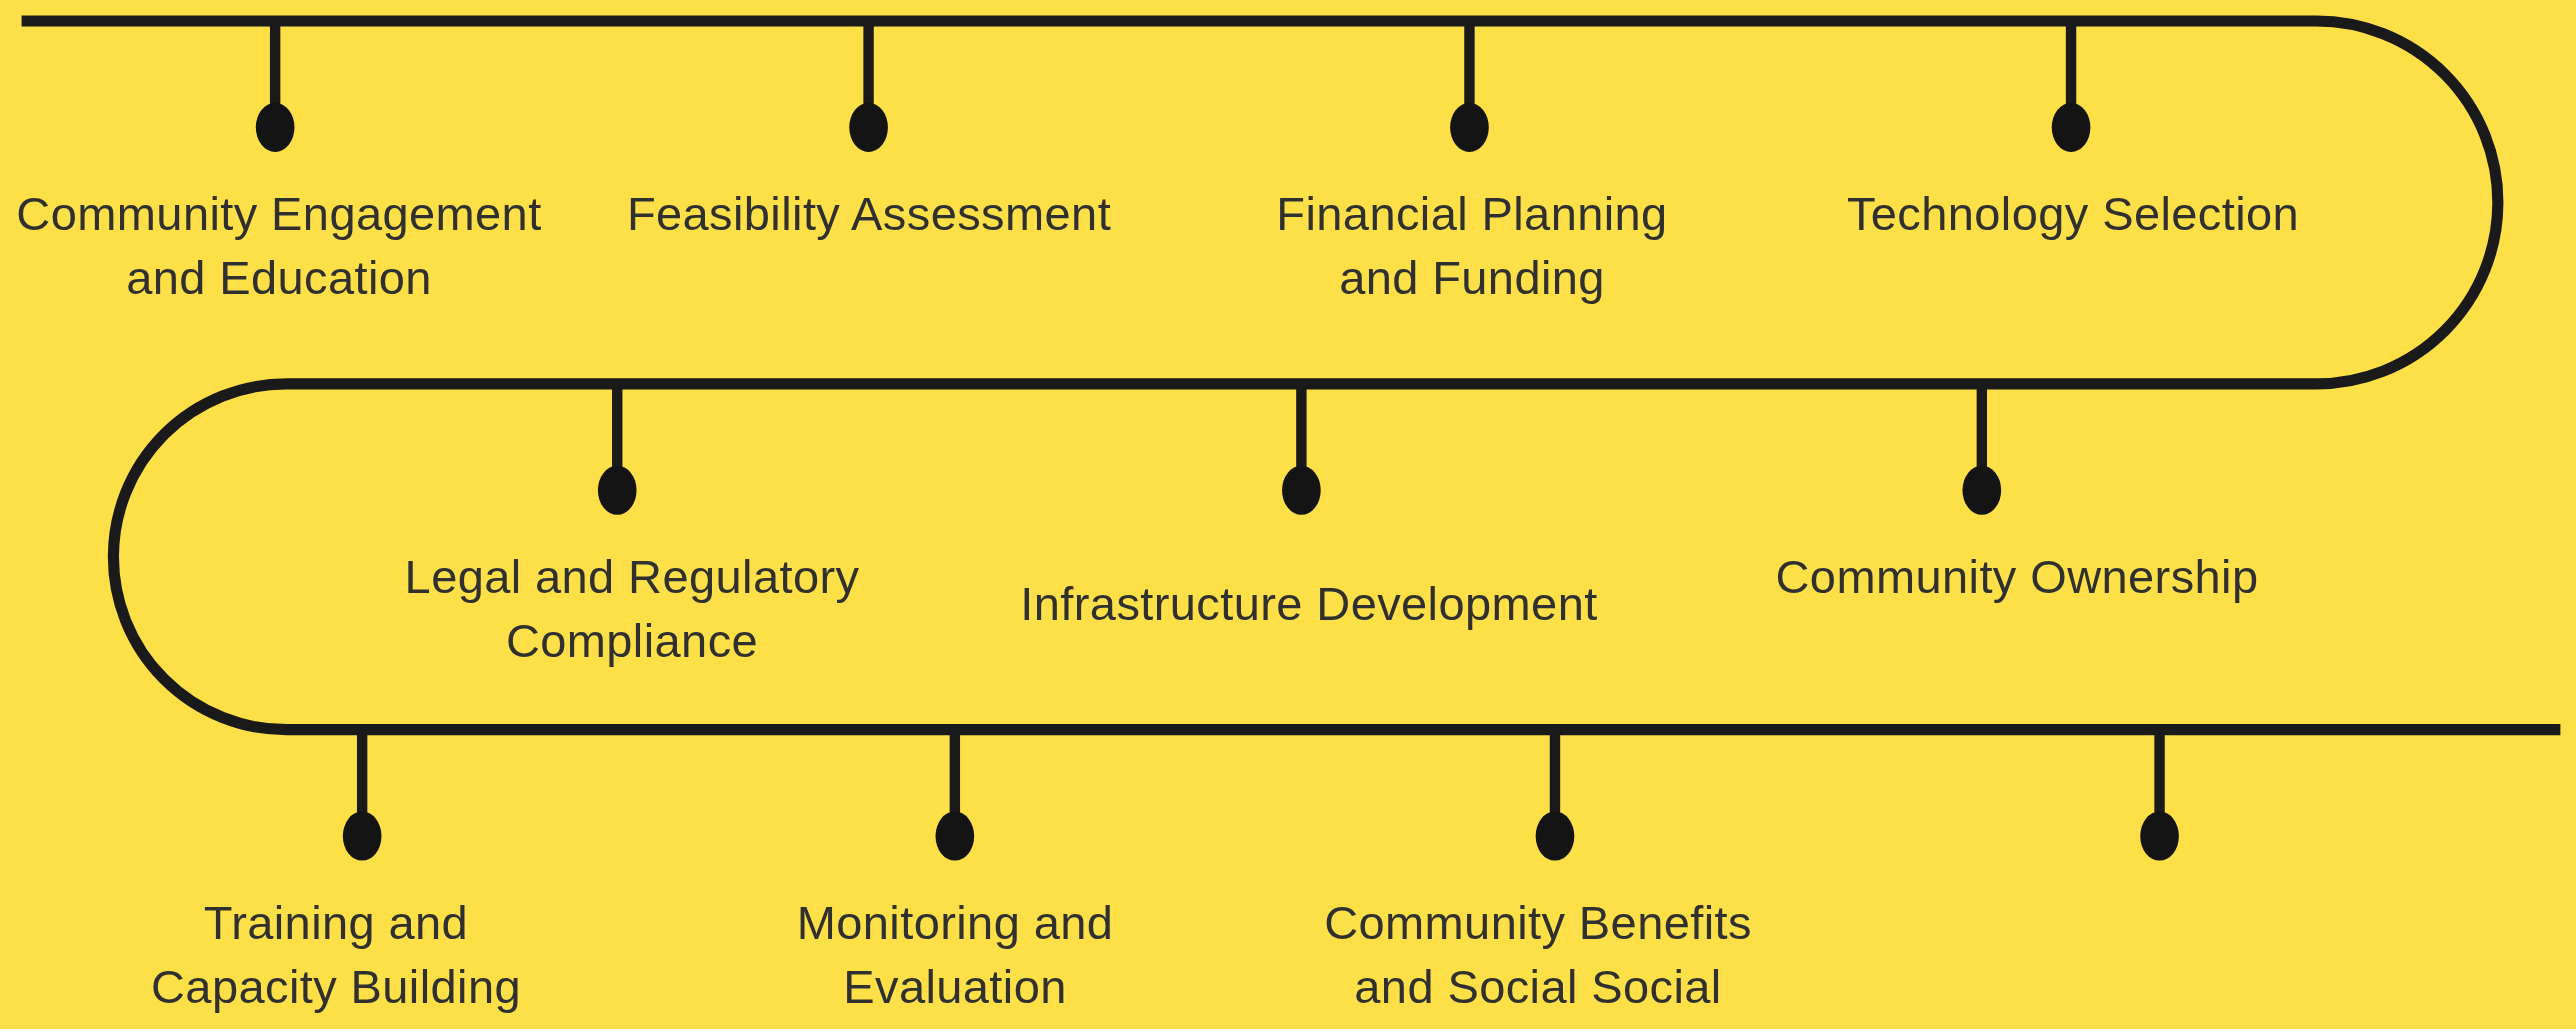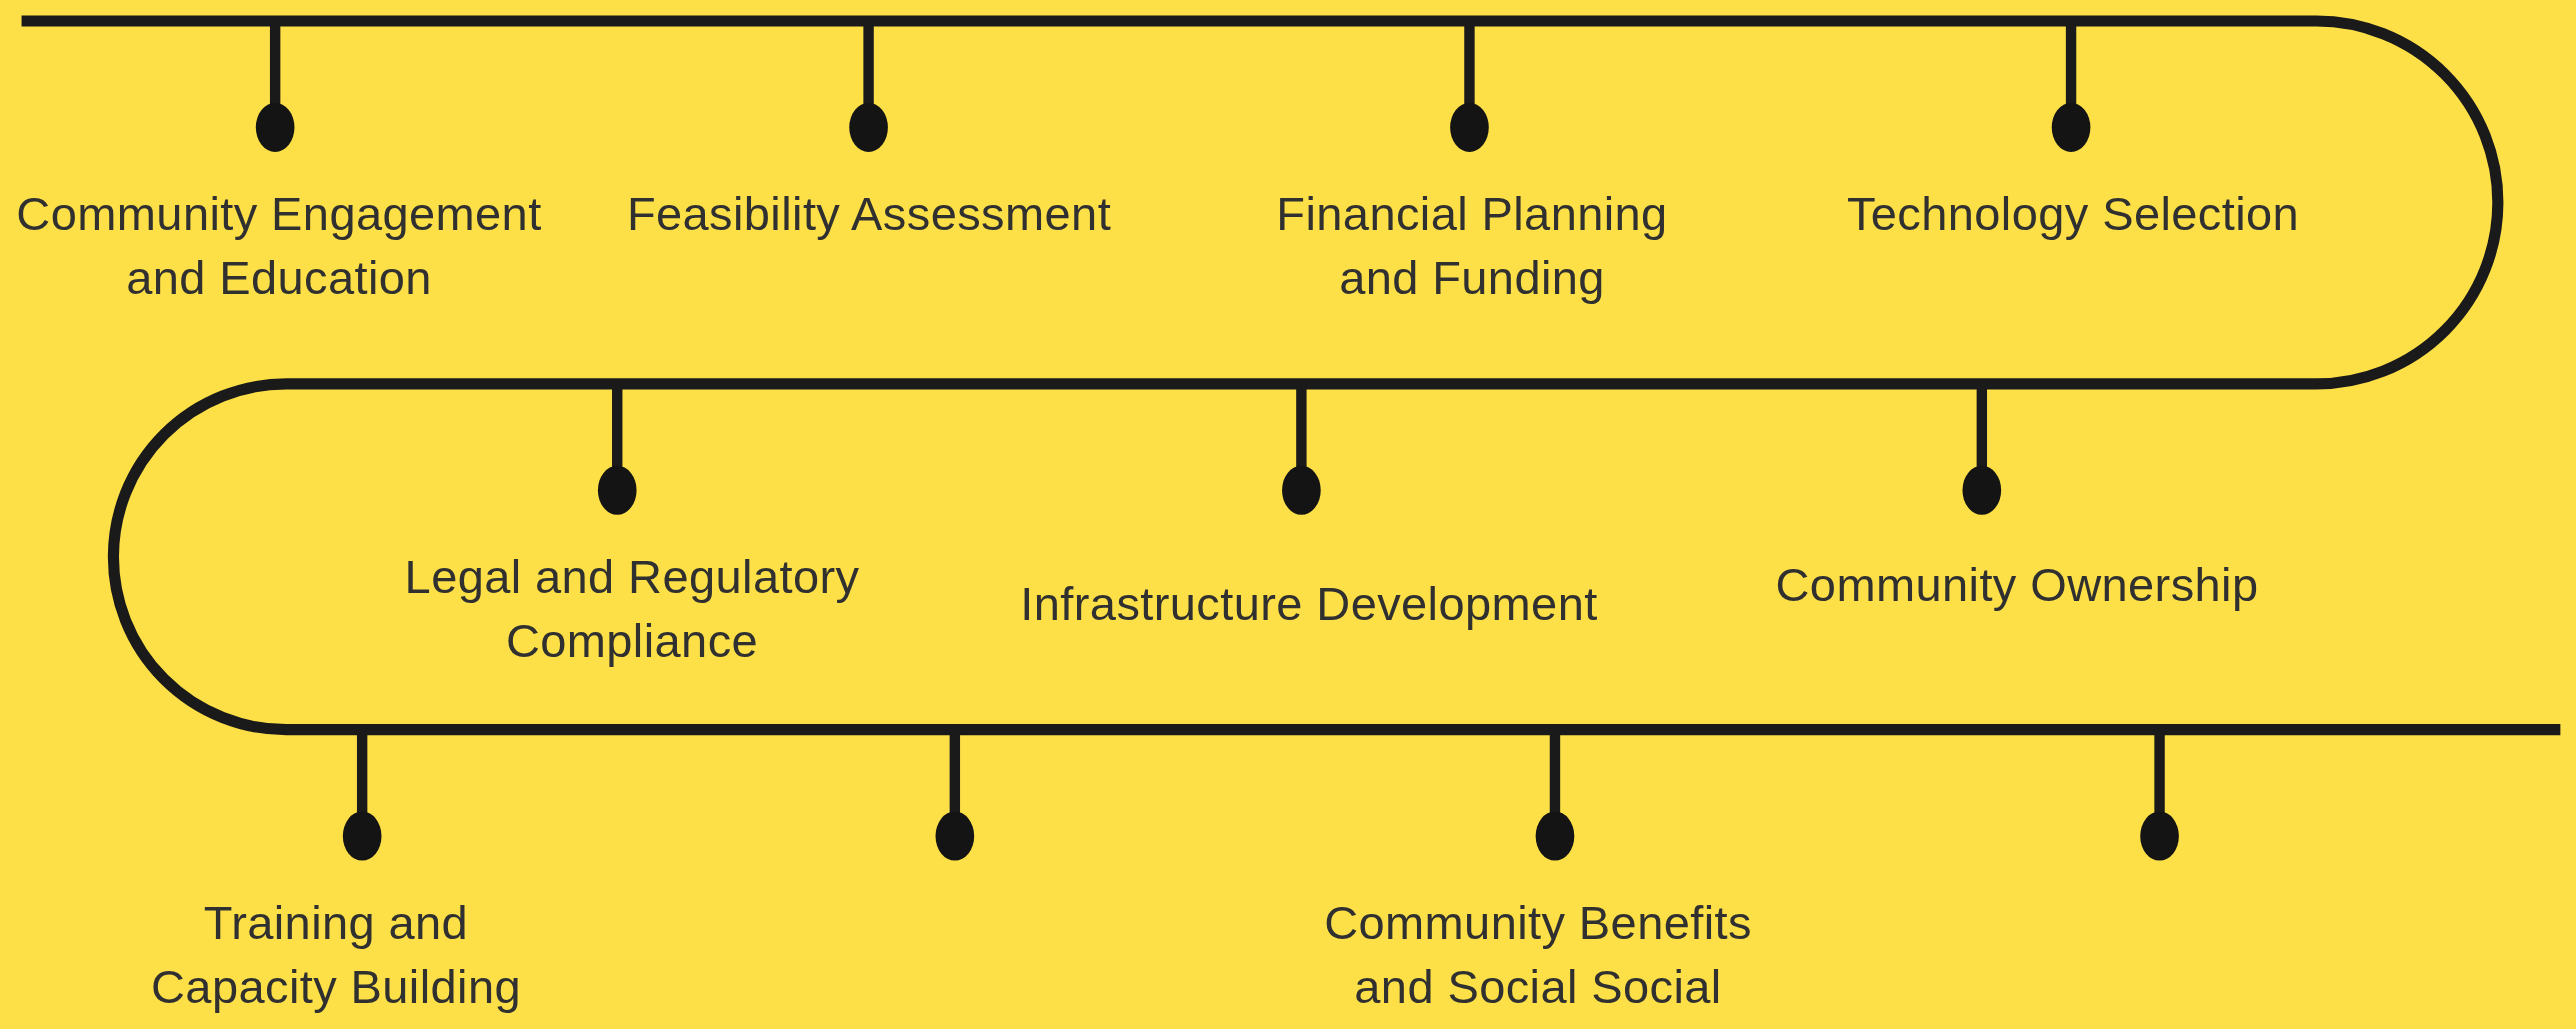--- a/index.html
+++ b/index.html
@@ -122,27 +122,31 @@
     <span>Technology Selection</span>
   </div>
 
   <div class="label" style="left:616px; top:545px;margin-left:16px;">
     <span>Legal and Regulatory</span>
     <span>Compliance</span>
   </div>
   <div class="label" style="left:1309px; top:545px;margin-top:27px;">
     <span>Infrastructure Development</span>
   </div>
-  <div class="label" style="left:2017px; top:545px;margin-top:8px;">
+  <div class="label" style="left:2017px; top:545px;">
     <span>Community Ownership</span>
   </div>
 
   <div class="label" style="left:336px; top:891px;">
     <span>Training and</span>
     <span>Capacity Building</span>
+  </div>
+  <div class="label" style="left:955px; top:891px;">
+    <span>Monitoring and</span>
+    <span>Evaluation</span>
   </div>
   <div class="label" style="left:1538px; top:891px;text-align:center;">
     <span>Community Benefits</span>
     <span>and Social Social</span>
   </div>
 
 </div>
 
 
 </body></html>

